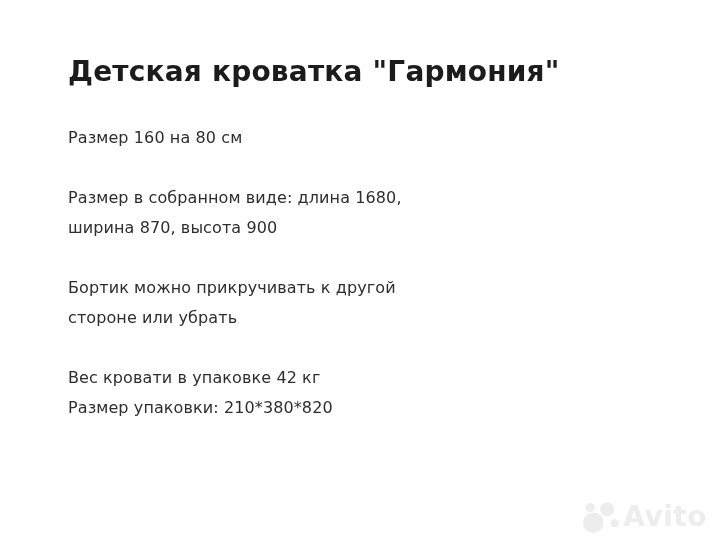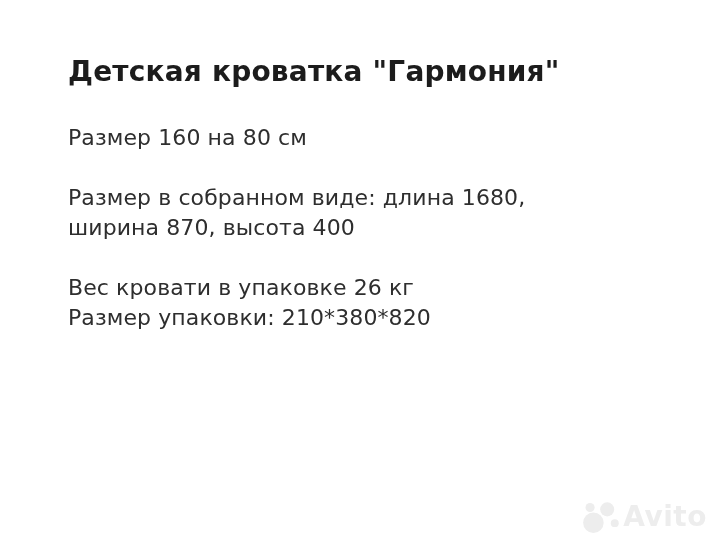--- a/index.html
+++ b/index.html
@@ -21,21 +21,21 @@
   .title {
     margin: 0 0 34px 0;
     font-size: 28px;
     line-height: 34px;
     font-weight: 700;
     letter-spacing: 0.2px;
     color: #1c1c1c;
   }
   .para {
     margin: 0 0 30px 0;
-    font-size: 22px;
+    font-size: 16px;
     line-height: 30px;
     font-weight: 400;
     letter-spacing: 0.1px;
     color: #2e2e2e;
     white-space: pre-line;
   }
   .watermark {
     position: absolute;
     right: 13px;
     bottom: 5px;
@@ -57,22 +57,24 @@
   }
 </style>
 </head>
 <body>
 
 <div class="canvas">
   <div class="content">
     <h1 class="title">Детская кроватка "Гармония"</h1>
     <p class="para">Размер 160 на 80 см</p>
     <p class="para">Размер в собранном виде: длина 1680,
-ширина 870, высота 400</p>
-    <p class="para">Вес кровати в упаковке 26 кг
+ширина 870, высота 900</p>
+    <p class="para">Бортик можно прикручивать к другой
+стороне или убрать</p>
+    <p class="para">Вес кровати в упаковке 42 кг
 Размер упаковки: 210*380*820</p>
   </div>
 
   <div class="watermark">
     <svg class="watermark-logo" viewBox="0 0 40 40" xmlns="http://www.w3.org/2000/svg" aria-hidden="true">
       <circle cx="8.5" cy="11" r="4.8" fill="#ededed"></circle>
       <circle cx="26.5" cy="13" r="7.4" fill="#ededed"></circle>
       <circle cx="12" cy="27" r="10.8" fill="#ededed"></circle>
       <circle cx="34.5" cy="27.5" r="4.2" fill="#ededed"></circle>
     </svg>

